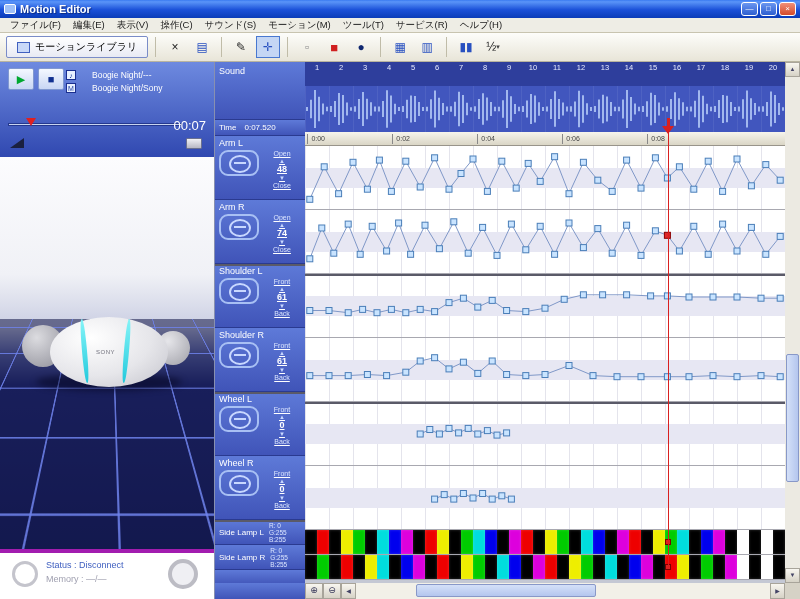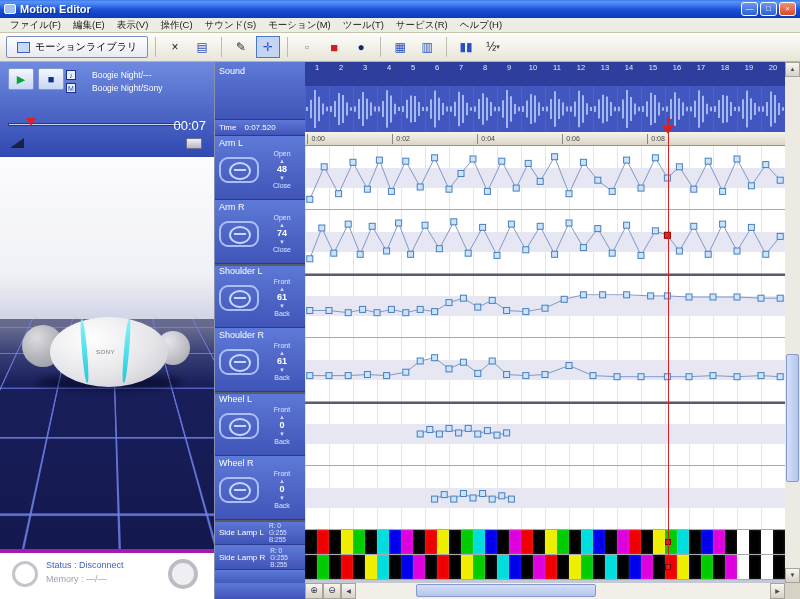--- a/index.html
+++ b/index.html
@@ -93,21 +93,21 @@
   
   .rp { position:relative; width:585px; height:537px; background:#C4C8D4; }
   .hcol { position:absolute; left:0; top:0; width:90px; }
   .lcol { position:absolute; left:90px; top:0; width:480px; background:#fff; }
   .hc { width:90px; background:linear-gradient(180deg,#5E7AD8,#4054B8); border-bottom:1px solid #2A3A90;
     color:#fff; position:relative; }
   .hc .hname { font-size:9px; padding:2px 0 0 4px; }
   .sound-hc { height:58px; } .sound-hc .hname{ padding-top:4px; }
   .time-hc { height:16px; display:flex; align-items:center; gap:8px; font-size:8px; padding-left:4px; }
   .thc { height:64px; }
-  .thc-body { display:flex; align-items:center; gap:2px; padding:2px 2px 0 4px; }
+  .thc-body { display:flex; gap:2px; padding:2px 2px 0 4px;text-decoration:underline; }
   .part-icon { width:40px; height:26px; border:2px solid #A8C0F4; border-radius:9px; position:relative; flex:none; }
   .part-icon::before { content:""; position:absolute; left:8px; top:3px; width:18px; height:14px;
     border:2px solid #C8D8FF; border-radius:50%; }
   .part-icon::after { content:""; position:absolute; left:13px; top:10px; width:12px; height:2px; background:#C8D8FF; }
   .thc-ctrl { display:flex; flex-direction:column; align-items:center; line-height:1; flex:1; }
   .thc-lab { font-size:7px; color:#DCE6FF; }
   .tri { font-size:6px; color:#C8D8FF; padding:1px 0; }
   .thc-val { font-size:9px; font-weight:bold; }
   .lamp-hc { height:25px; display:flex; align-items:center; gap:5px; padding-left:4px; }
   .lamp-hc .hname { font-size:8px; padding:0; }

